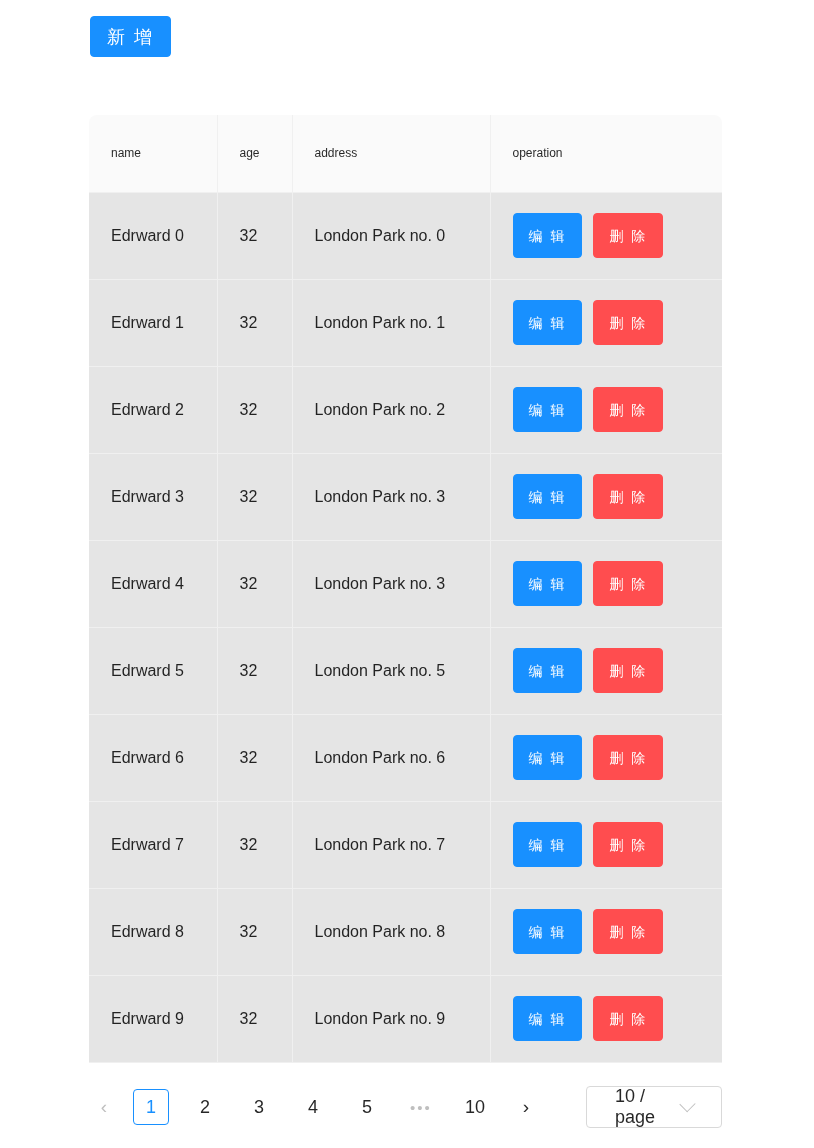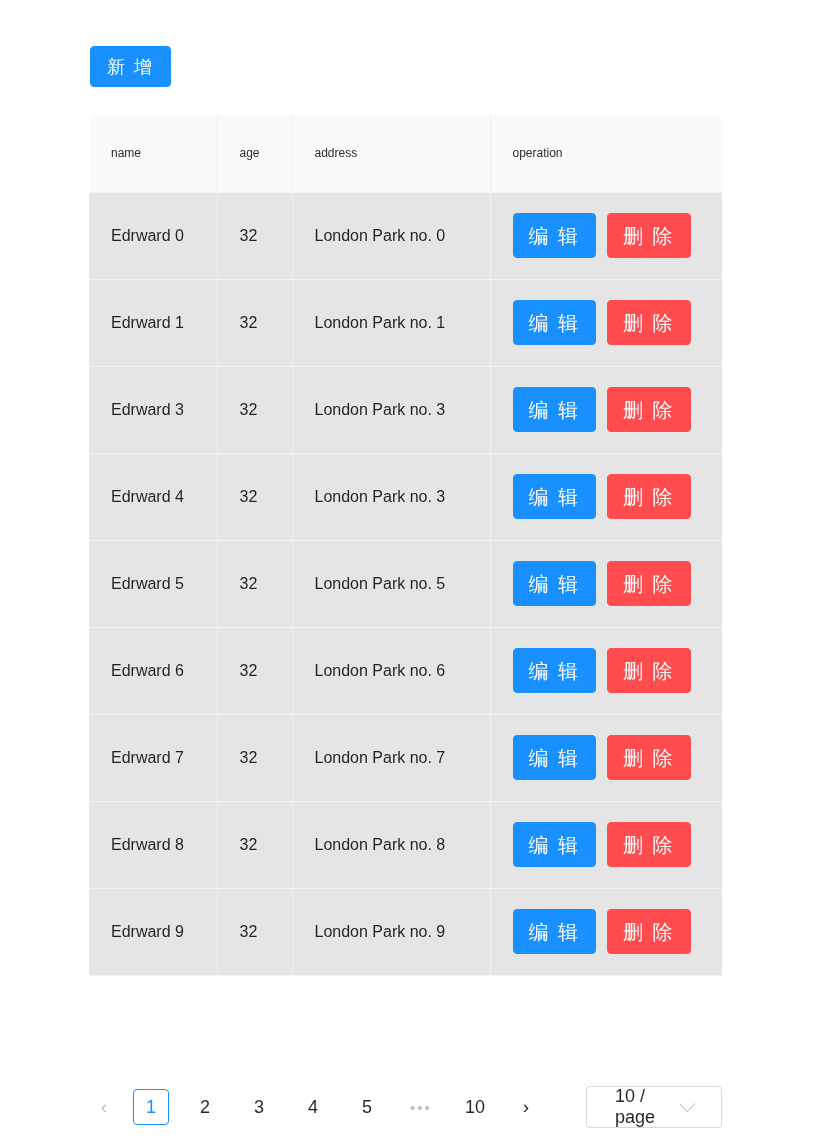--- a/index.html
+++ b/index.html
@@ -18,21 +18,21 @@
     position: relative;
     width: 814px;
     height: 1148px;
     overflow: hidden;
   }
 
   
   .toolbar {
     position: absolute;
     left: 90px;
-    top: 46px;
+    top: 16px;
   }
   .btn-add {
     display: inline-flex;
     align-items: center;
     justify-content: center;
     height: 41px;
     padding: 0 16px;
     background: #1890ff;
     color: #ffffff;
     border: 1px solid #1890ff;
@@ -91,21 +91,21 @@
   col.c-op   { width: 232px; }
 
   .op-cell { white-space: nowrap; }
   .btn-row {
     display: inline-flex;
     align-items: center;
     justify-content: center;
     height: 45px;
     padding: 0 15px;
     border-radius: 4px;
-    font-size: 20px;
+    font-size: 14px;
     letter-spacing: 2px;
     line-height: 1;
     color: #ffffff;
     cursor: pointer;
     border: 1px solid transparent;
     font-family: "Liberation Sans", "DejaVu Sans", sans-serif;
   }
   .btn-edit   { background: #1890ff; border-color: #1890ff; }
   .btn-delete { background: #ff4d4f; border-color: #ff4d4f; margin-left: 11px; }
 
@@ -220,20 +220,26 @@
             <td>London Park no. 0</td>
             <td class="op-cell"><button class="btn-row btn-edit">编 辑</button><button class="btn-row btn-delete">删 除</button></td>
           </tr>
           <tr>
             <td>Edrward 1</td>
             <td>32</td>
             <td>London Park no. 1</td>
             <td class="op-cell"><button class="btn-row btn-edit">编 辑</button><button class="btn-row btn-delete">删 除</button></td>
           </tr>
           <tr>
+            <td>Edrward 2</td>
+            <td>32</td>
+            <td>London Park no. 2</td>
+            <td class="op-cell"><button class="btn-row btn-edit">编 辑</button><button class="btn-row btn-delete">删 除</button></td>
+          </tr>
+          <tr>
             <td>Edrward 3</td>
             <td>32</td>
             <td>London Park no. 3</td>
             <td class="op-cell"><button class="btn-row btn-edit">编 辑</button><button class="btn-row btn-delete">删 除</button></td>
           </tr>
           <tr>
             <td>Edrward 4</td>
             <td>32</td>
             <td>London Park no. 3</td>
             <td class="op-cell"><button class="btn-row btn-edit">编 辑</button><button class="btn-row btn-delete">删 除</button></td>

